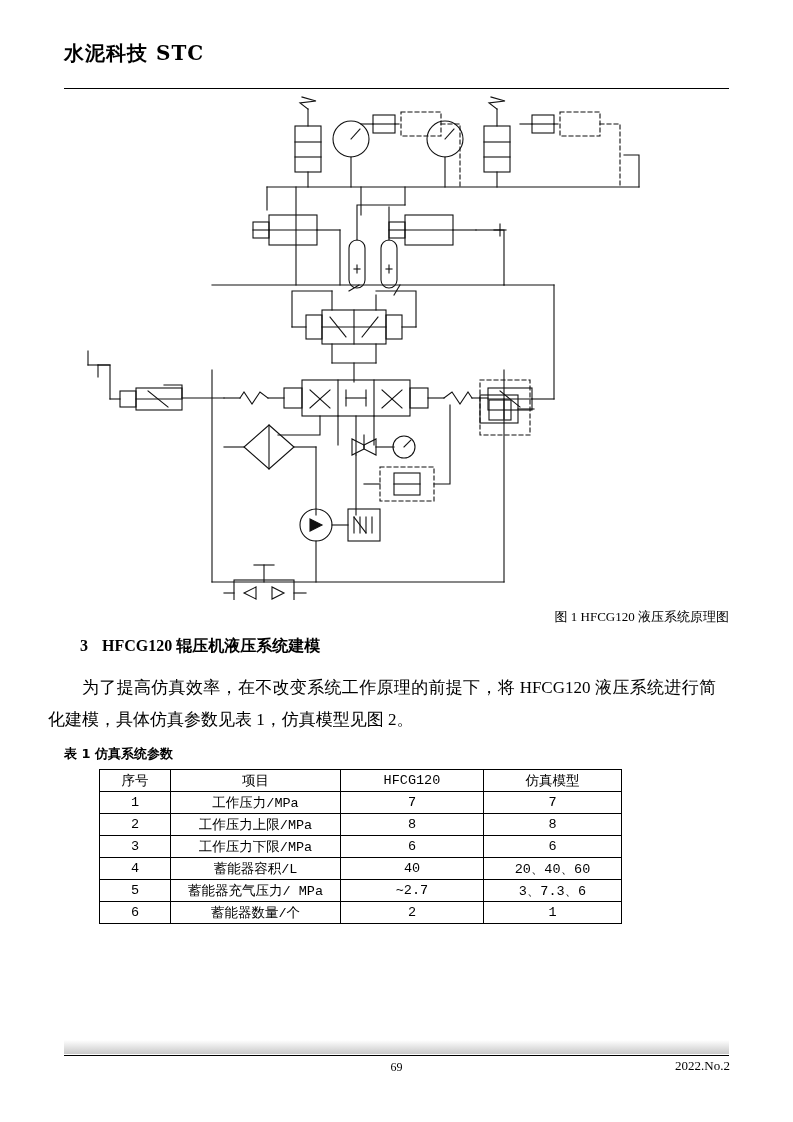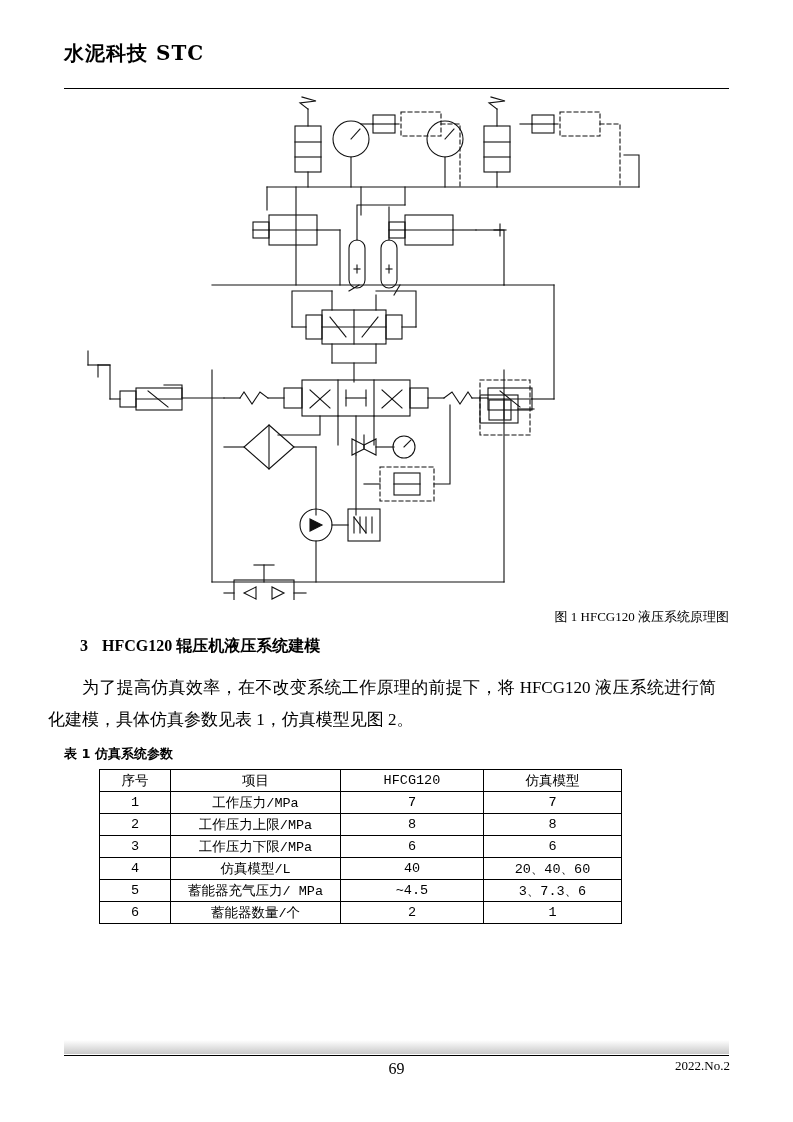--- a/index.html
+++ b/index.html
@@ -141,21 +141,21 @@
     width: 665px;
     height: 14px;
     background: linear-gradient(to top, #c9c9c9 0%, rgba(255,255,255,0) 100%);
   }
   .footer-page {
     position: absolute;
     left: 64px;
     top: 1060px;
     width: 665px;
     text-align: center;
-    font-size: 16px;
+    font-size: 12px;
     font-family: "Liberation Serif", serif;
   }
   .footer-issue {
     position: absolute;
     left: 620px;
     top: 1058px;
     width: 110px;
     text-align: right;
     font-size: 13px;
     font-family: "Liberation Serif", serif;
@@ -425,28 +425,28 @@
         <td>8</td>
       </tr>
       <tr>
         <td>3</td>
         <td>工作压力下限/MPa</td>
         <td>6</td>
         <td>6</td>
       </tr>
       <tr>
         <td>4</td>
-        <td>仿真模型/L</td>
+        <td>蓄能器容积/L</td>
         <td>40</td>
         <td>20、40、60</td>
       </tr>
       <tr>
         <td>5</td>
         <td>蓄能器充气压力/ MPa</td>
-        <td>~4.5</td>
+        <td>~2.7</td>
         <td>3、7.3、6</td>
       </tr>
       <tr>
         <td>6</td>
         <td>蓄能器数量/个</td>
         <td>2</td>
         <td>1</td>
       </tr>
     </tbody>
   </table>

